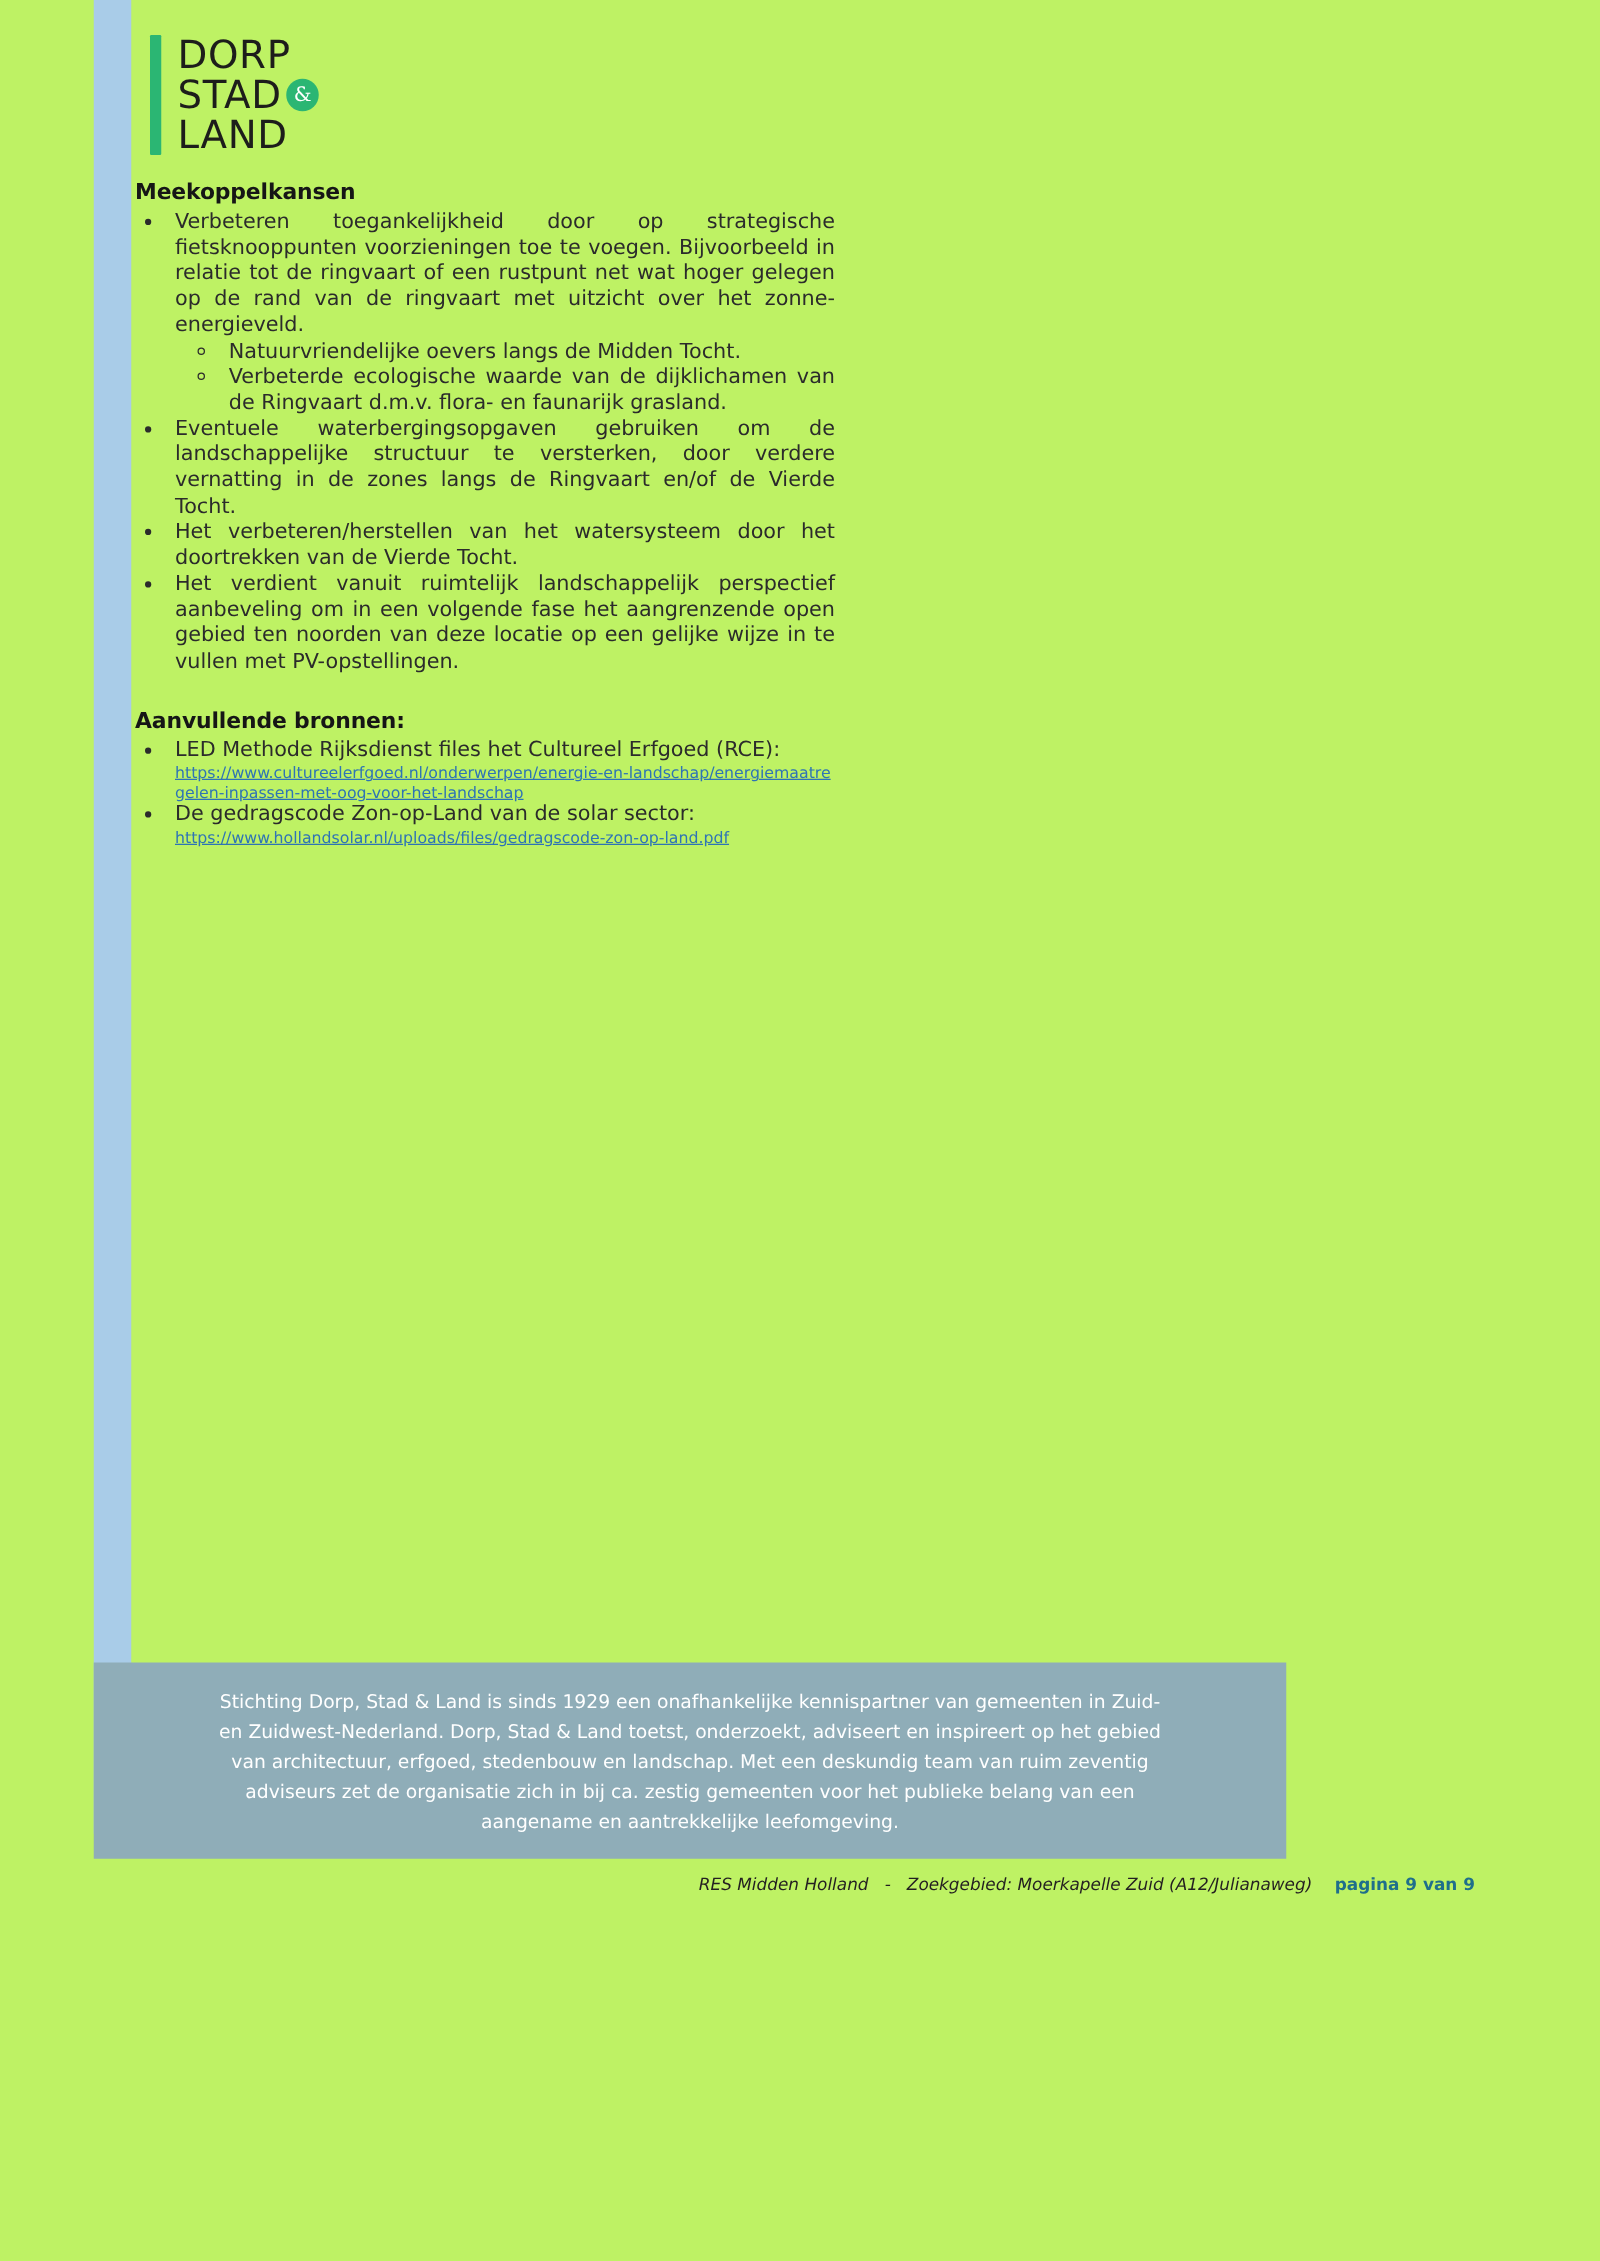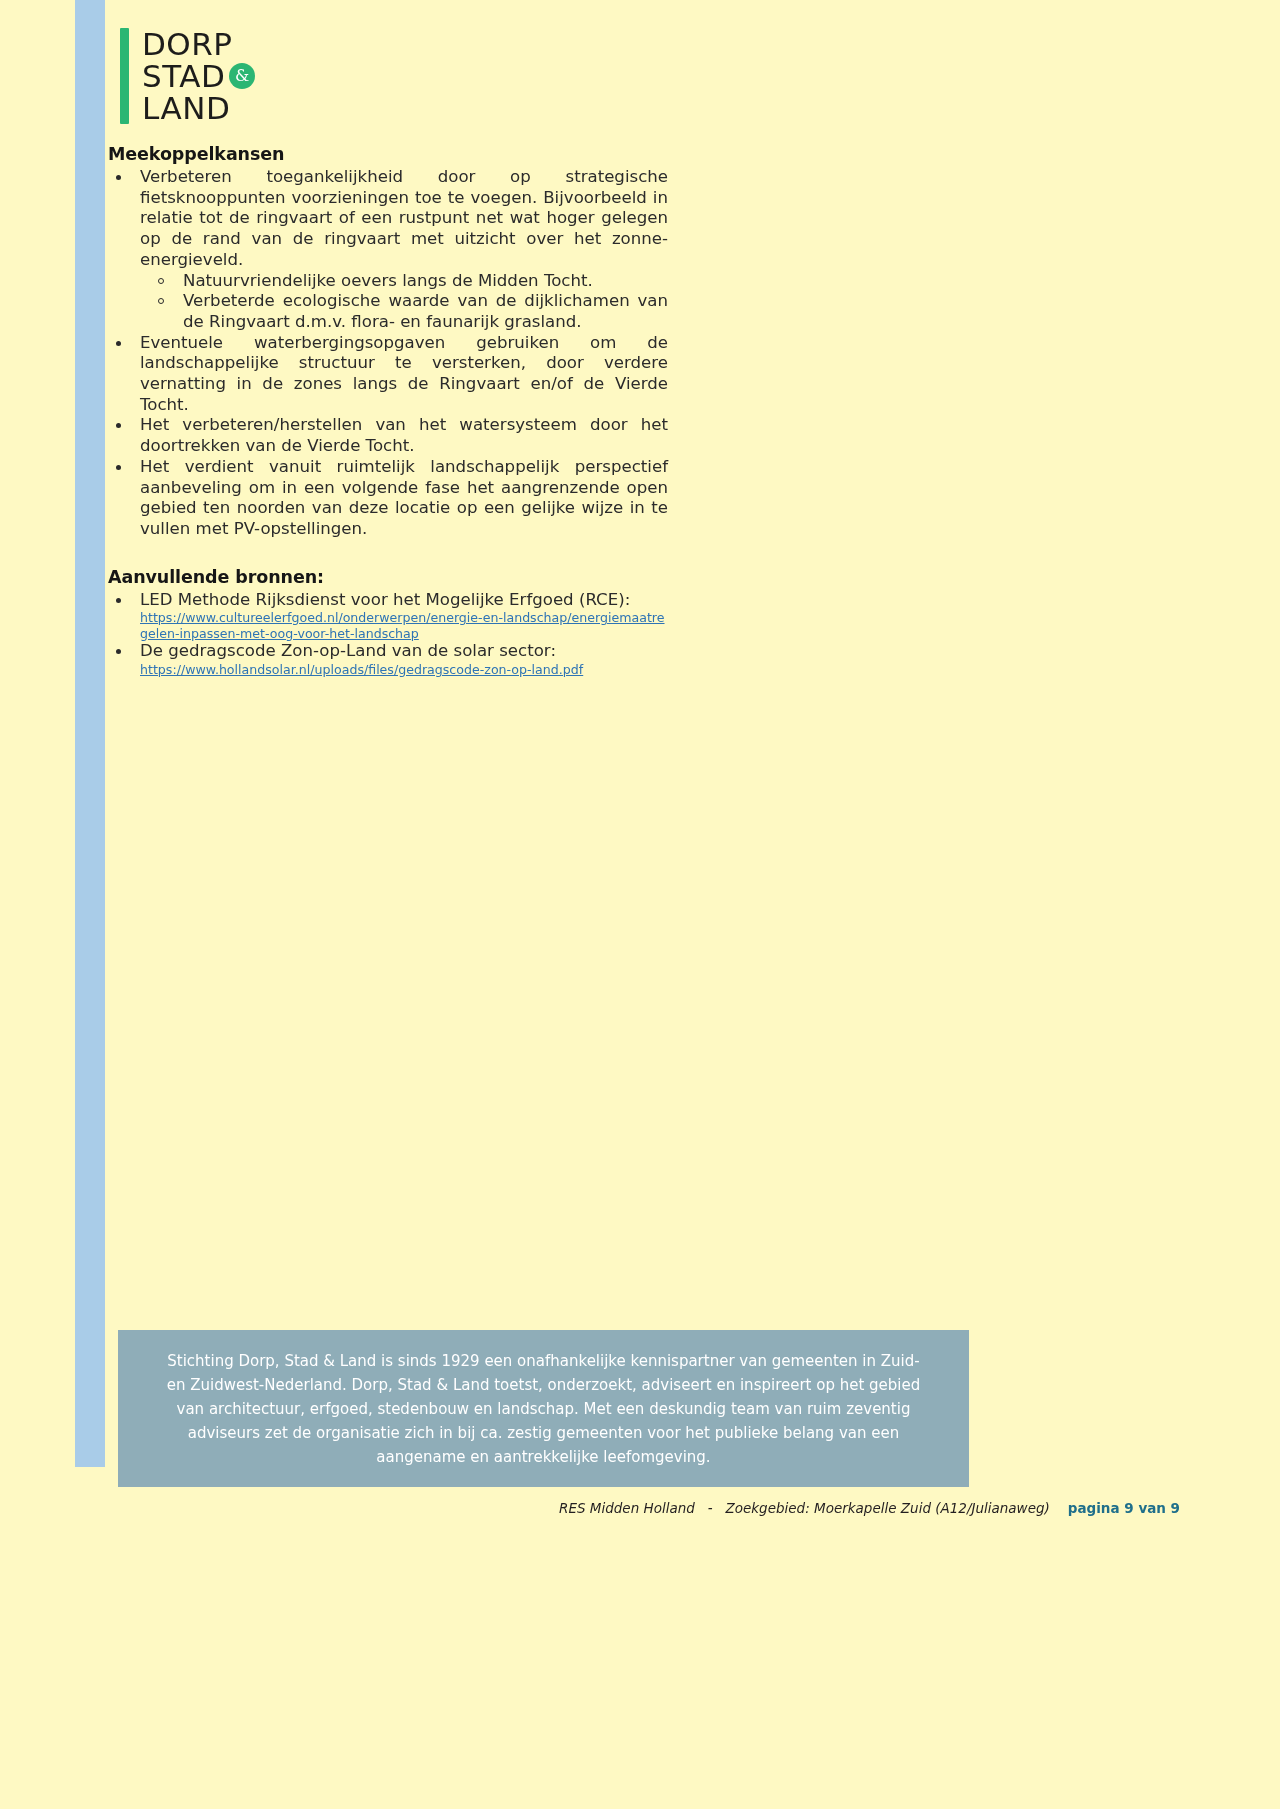--- a/index.html
+++ b/index.html
@@ -7,21 +7,21 @@
     width:1280px;height:1809px;
     background:#ffffff;
     font-family:"Liberation Sans", sans-serif;
     -webkit-font-smoothing:antialiased;
     position:relative;
     overflow:hidden;
   }
   
   .page{
     position:absolute;inset:0;
-    background:#fef9c3;
+    background:#bef264;
   }
   
   .left-band{
     position:absolute;
     left:75px;top:0;
     width:30px;height:1467px;
     background:#a9cce8;
   }
   
   .logo{
@@ -133,26 +133,25 @@
     word-break:break-all;
     text-align:left;
   }
   .sources-heading{
     margin-top:0;
   }
   
   .info-panel{
     position:absolute;
     left:75px;top:1330px;
-    width:851px;height:157px;
+    width:954px;height:157px;
     background:#8fadb8;
     display:flex;
     align-items:center;
     justify-content:center;
-    margin-left:43px;
   }
   .info-panel p{
     margin:0;
     width:760px;
     text-align:center;
     color:#ffffff;
     font-family:"DejaVu Sans", sans-serif;
     font-size:15px;
     line-height:24px;
   }
@@ -224,21 +223,21 @@
       <li>Het verbeteren/herstellen van het watersysteem door het doortrekken van de Vierde Tocht.</li>
       <li>Het verdient vanuit ruimtelijk landschappelijk perspectief aanbeveling om in een volgende fase het aangrenzende open gebied ten noorden van deze locatie op een gelijke wijze in te vullen met PV-opstellingen.</li>
     </ul>
 
     <div class="spacer-block"></div>
 
     <h2 class="section-heading sources-heading">Aanvullende bronnen:</h2>
 
     <ul class="list">
       <li class="nojust">
-        <span>LED Methode Rijksdienst voor het Mogelijke Erfgoed (RCE):</span>
+        <span>LED Methode Rijksdienst files het Cultureel Erfgoed (RCE):</span>
         <span class="link">https://www.cultureelerfgoed.nl/onderwerpen/energie-en-landschap/energiemaatregelen-inpassen-met-oog-voor-het-landschap</span>
       </li>
       <li class="nojust">
         <span>De gedragscode Zon-op-Land van de solar sector:</span>
         <span class="link">https://www.hollandsolar.nl/uploads/files/gedragscode-zon-op-land.pdf</span>
       </li>
     </ul>
 
   </div>
 

